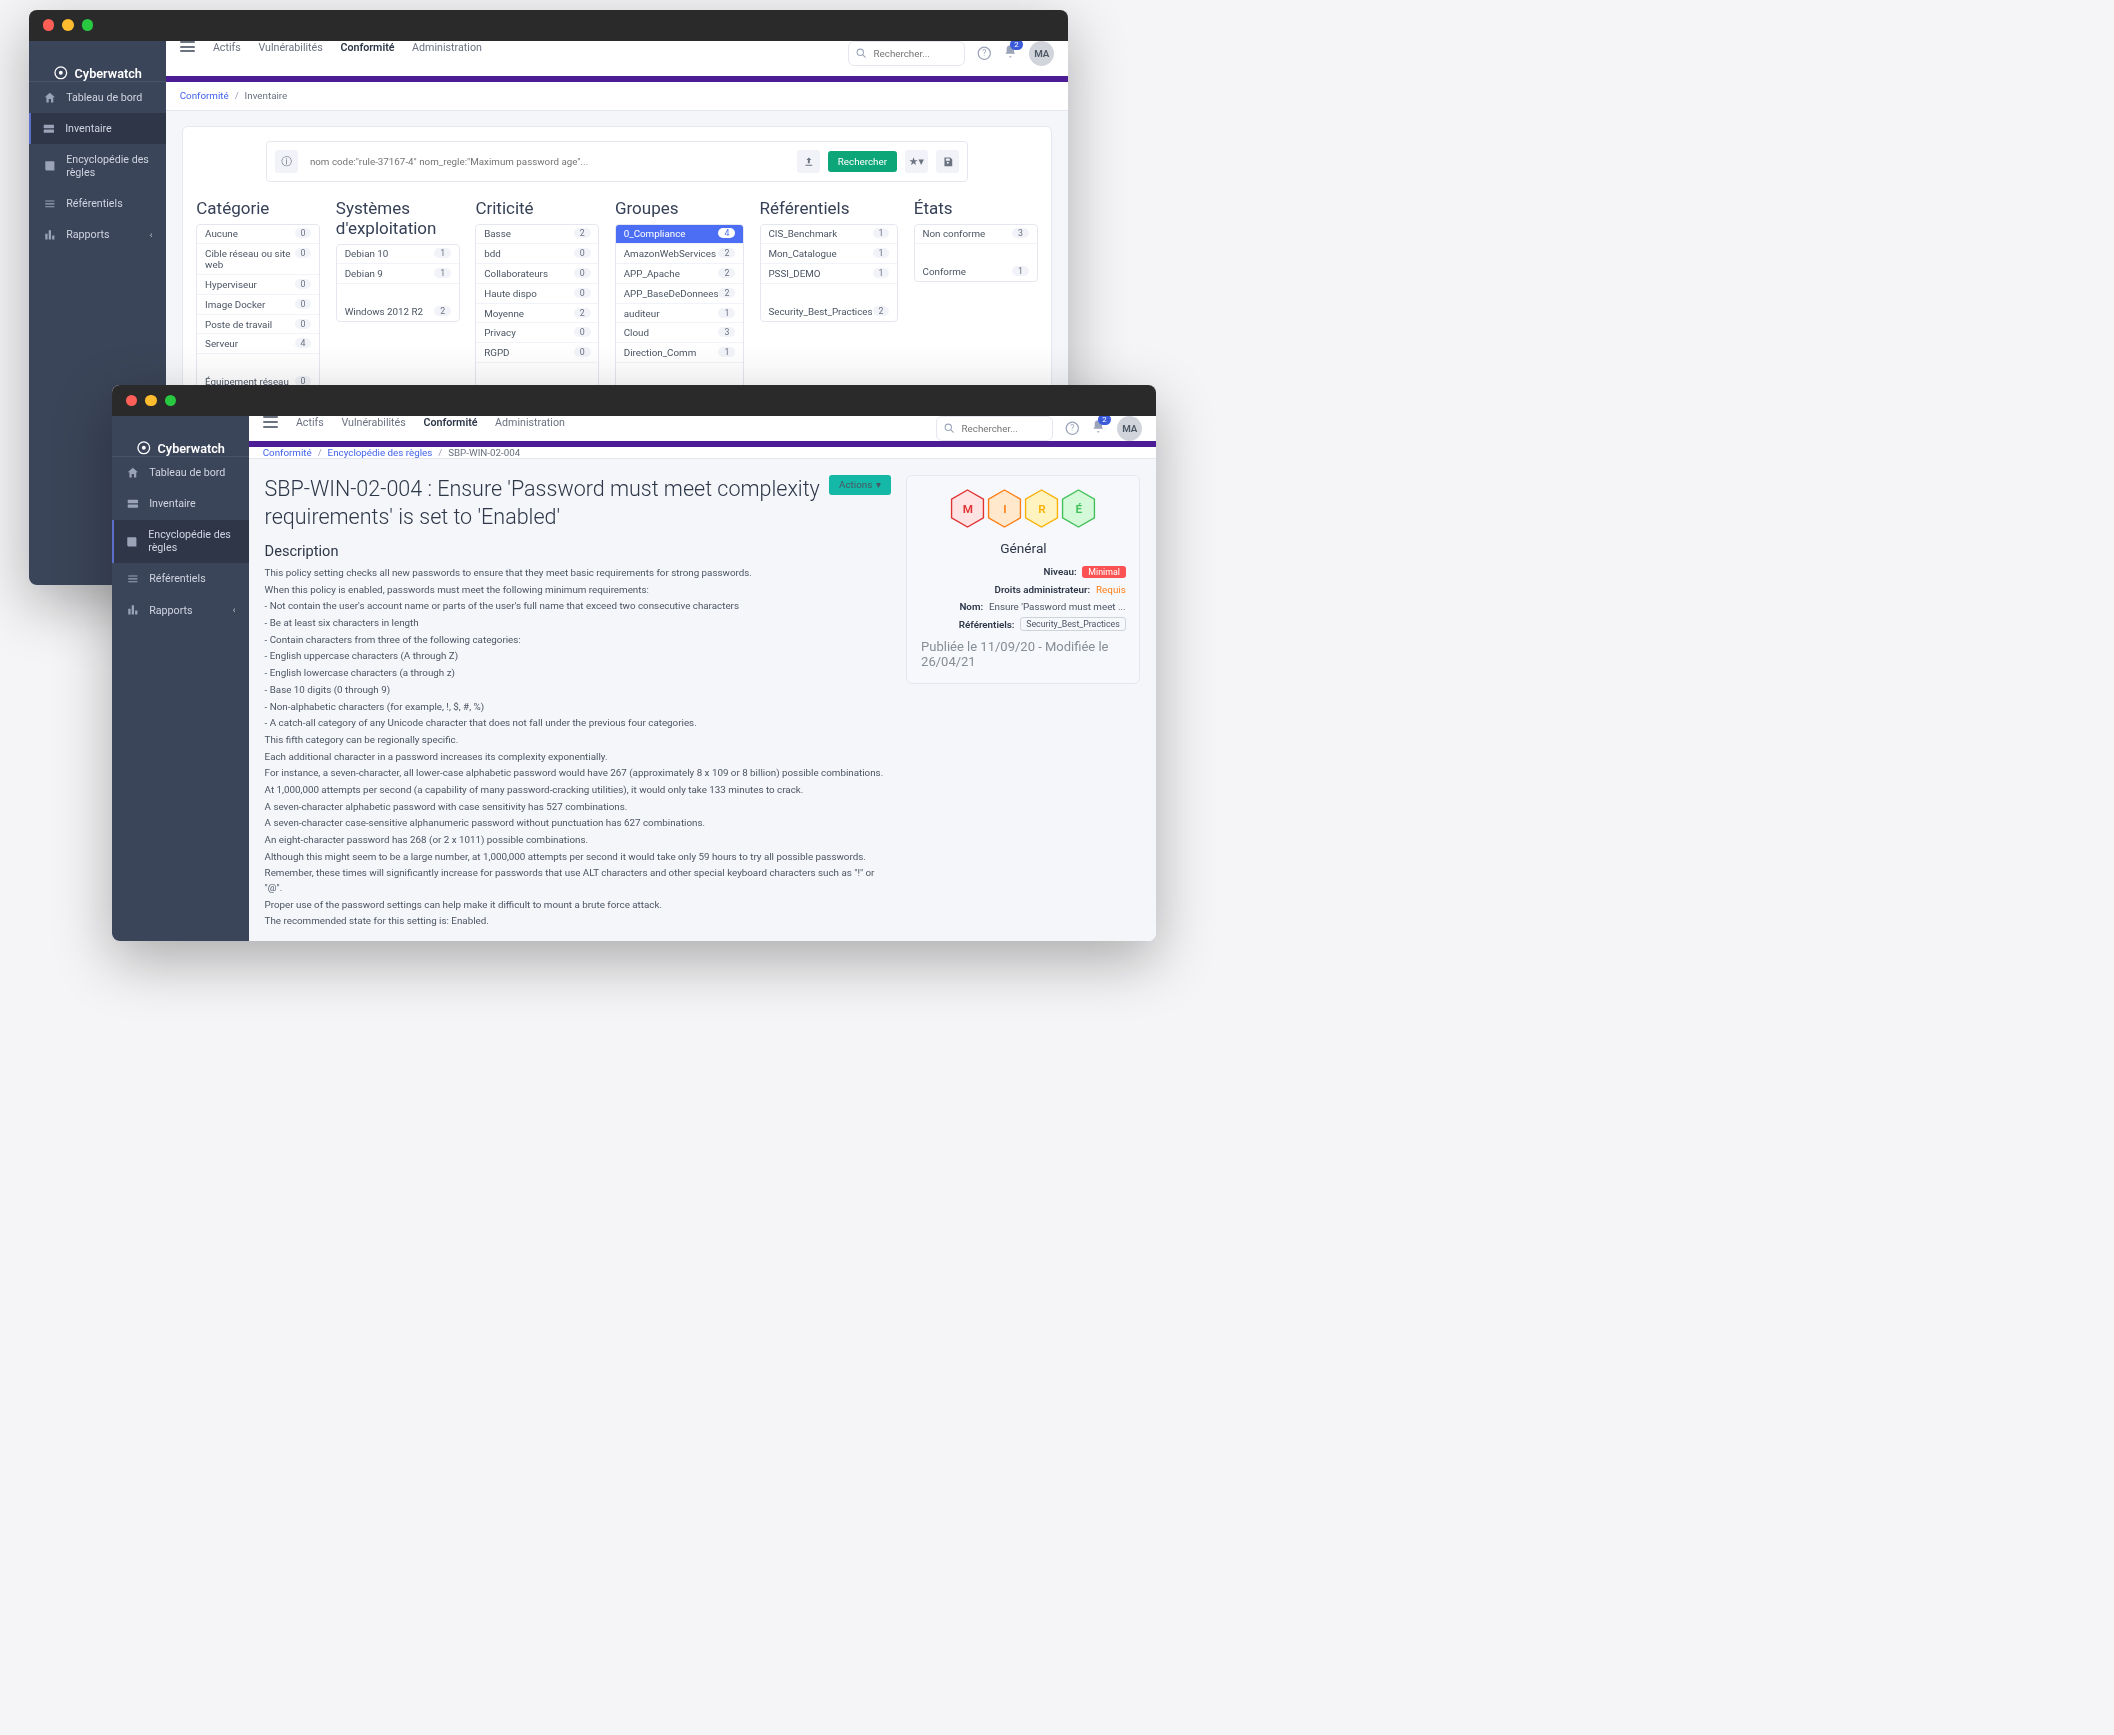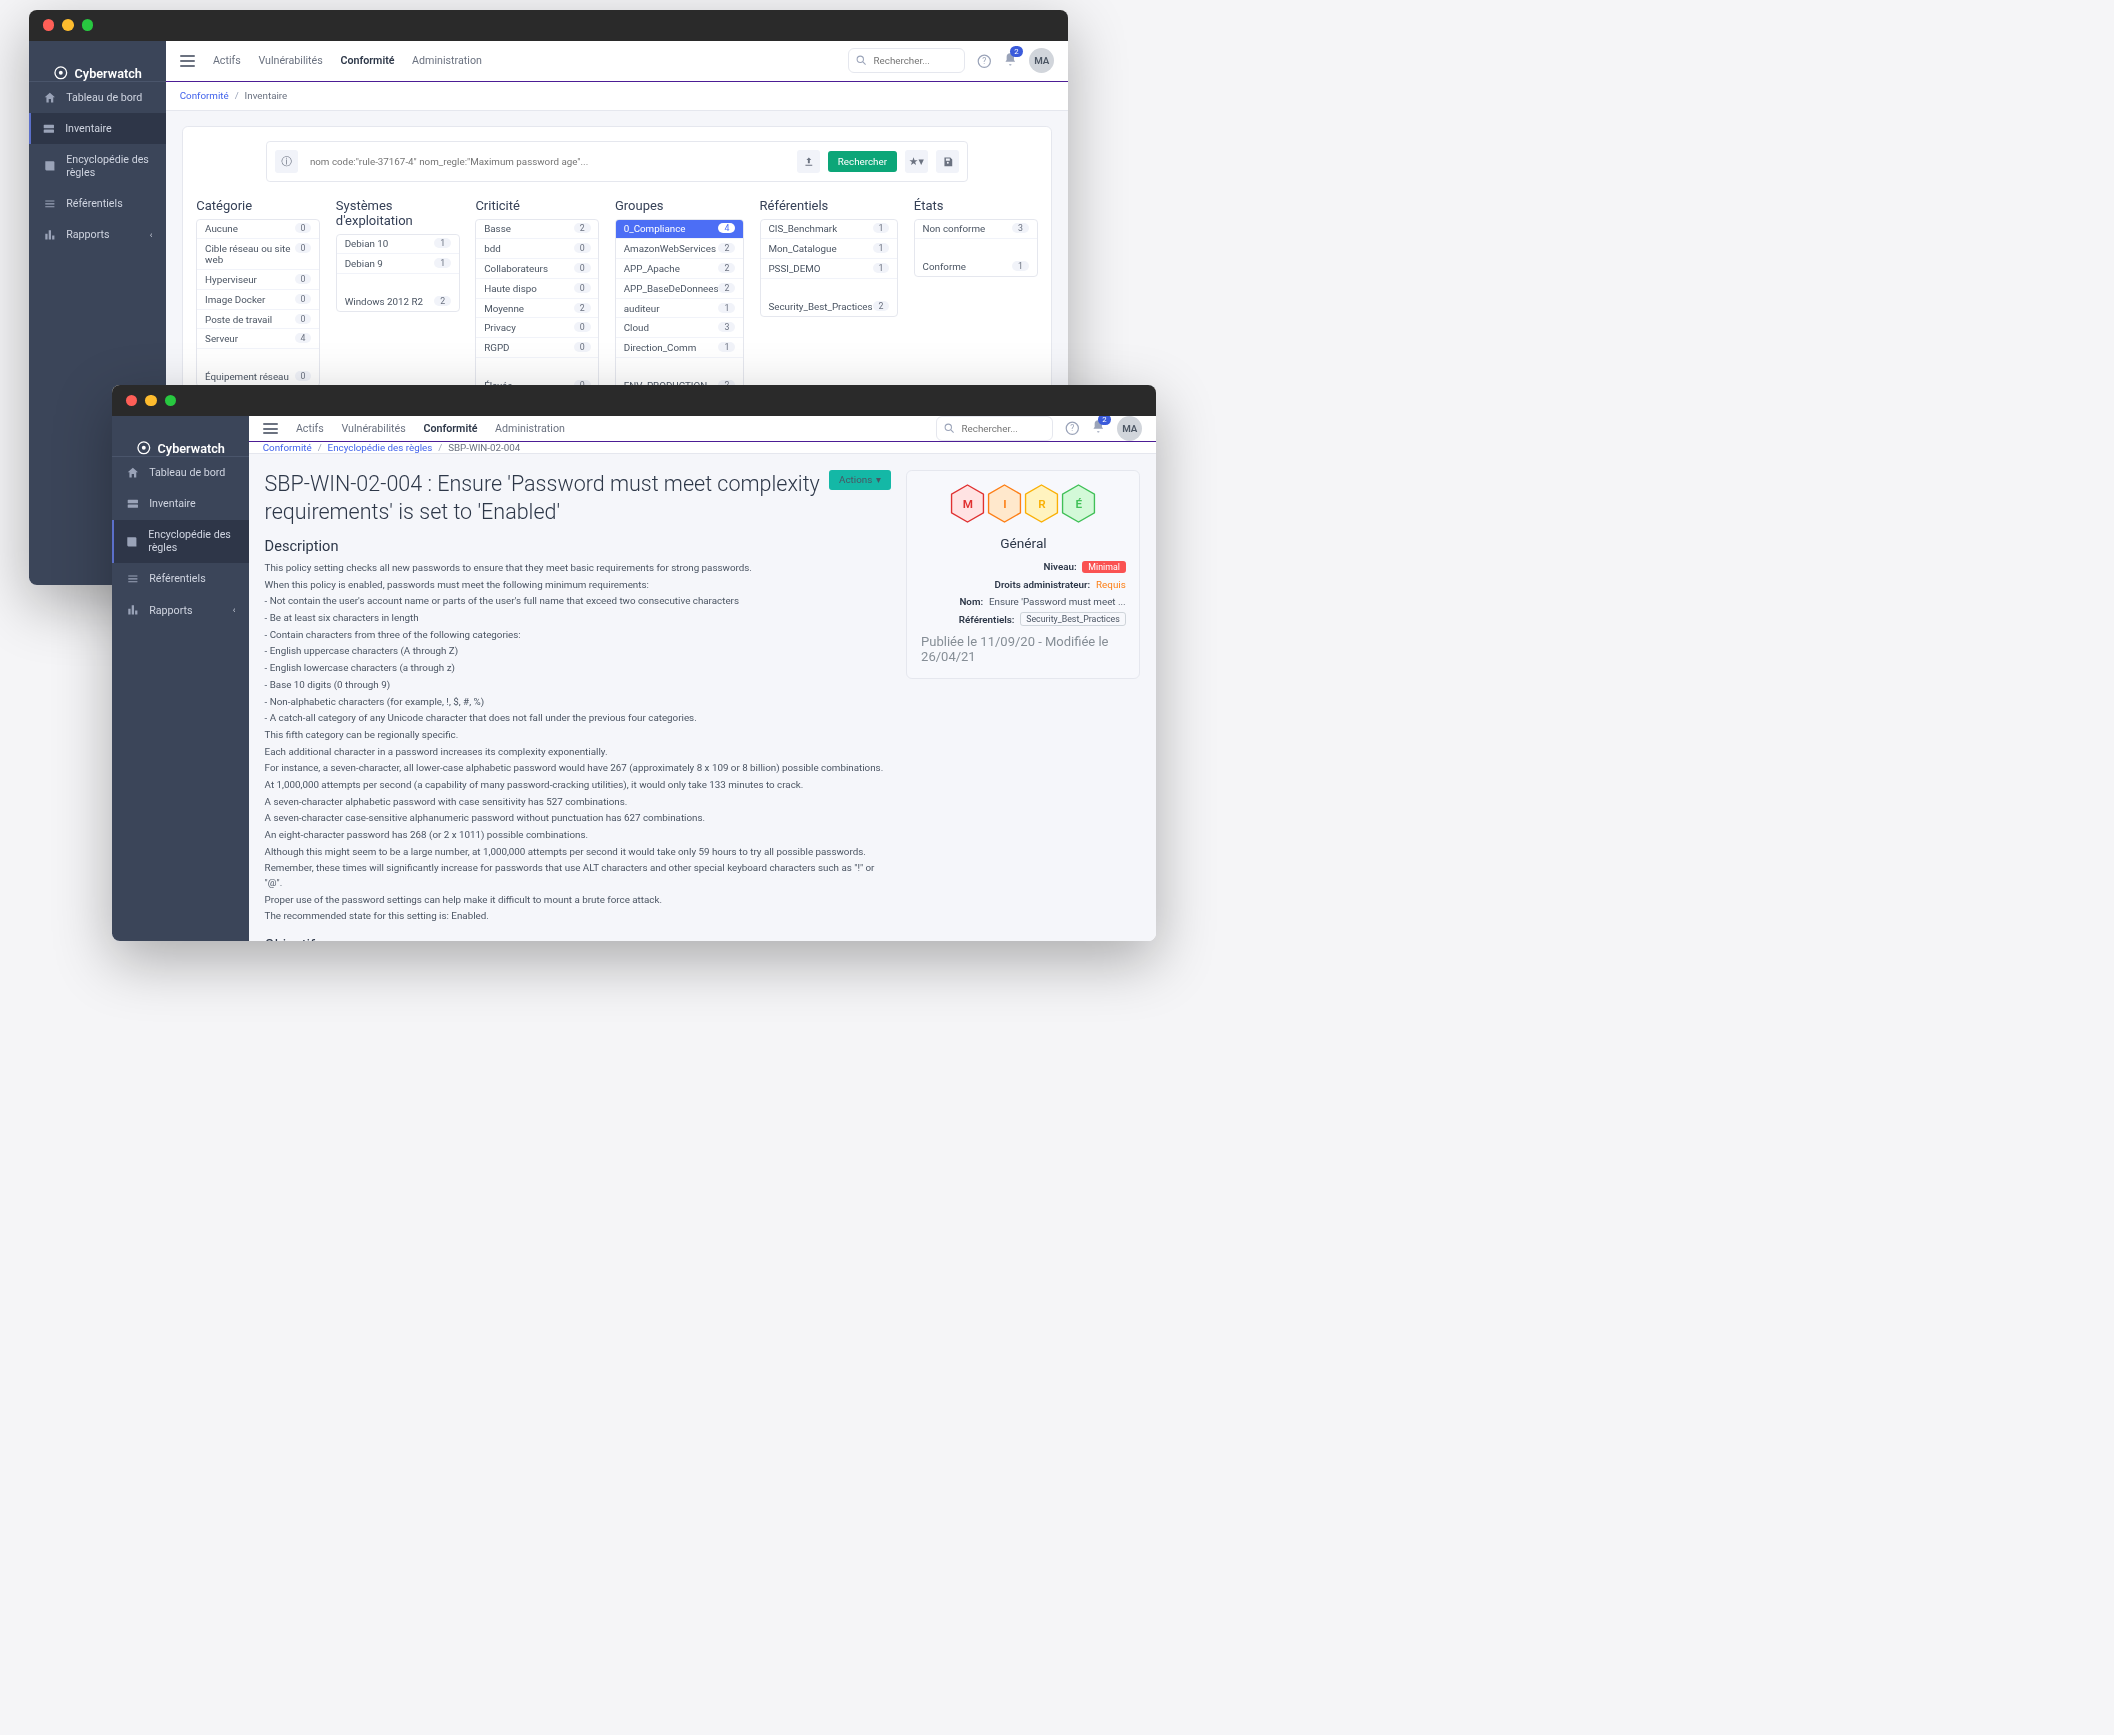--- a/index.html
+++ b/index.html
@@ -15,21 +15,21 @@
 
 .app { display: flex; height: calc(100% - 31px); background: #f5f6fa; }
 .sidebar { width: 137px; background: #3b4559; color: #cfd4e0; display: flex; flex-direction: column; font-size: 10.7px; }
 .sb-logo { height: 41px; display: flex; align-items: flex-end; justify-content: center; gap: 5.9px; color: #fff; font-weight: 600; font-size: 12.7px; border-bottom: 1px solid #4a556b; }
 .sb-item { display: flex; align-items: center; gap: 9.8px; padding: 8.8px 13.7px; cursor: pointer; }
 .sb-item.active { background: #2e3648; border-left: 2.9px solid #5b6fc9; padding-left: 10.7px; }
 .sb-item svg, .sb-icon { width: 13.7px; height: 13.7px; fill: #9aa3b8; flex-shrink: 0; }
 .sb-chev { margin-left: auto; font-size: 8.8px; }
 
 .main { flex: 1; display: flex; flex-direction: column; overflow: hidden; }
-.topbar { height: 41px; background: #fff; border-bottom: 1px solid #4c1d95; display: flex; align-items: center; padding: 0 13.7px; gap: 17.6px; }
+.topbar { height: 41px; background: #fff; border-bottom: 6px solid #4c1d95; display: flex; align-items: flex-start; padding: 0 13.7px; gap: 17.6px; }
 .menu-icon { width: 15.6px; height: 11.7px; display: flex; flex-direction: column; justify-content: space-between; cursor: pointer; }
 .menu-icon span { height: 2px; background: #6b7280; border-radius: 1px; }
 .nav-item { font-size: 10.7px; color: #6b7280; cursor: pointer; }
 .nav-item.active { color: #2d3748; font-weight: 600; }
 .topbar-right { margin-left: auto; display: flex; align-items: center; gap: 11.7px; }
 .search-box { display: flex; align-items: center; border: 1px solid #e5e7ee; border-radius: 6px; height: 25px; width: 117px; }
 .search-box svg { width: 12.7px; height: 12.7px; margin: 0 5.9px; fill: #9aa3b8; }
 .search-box input { border: none; outline: none; font-size: 9.8px; width: 78px; color: #9aa3b8; }
 .top-icon { width: 14.6px; height: 14.6px; fill: #9aa3b8; cursor: pointer; position: relative; }
 .bell-wrap { position: relative; }
@@ -46,21 +46,21 @@
 .filter-bar { background: #fff; border: 1px solid #e5e7ee; border-radius: 3.9px; padding: 7.8px; display: flex; align-items: center; gap: 7.8px; margin-bottom: 11.7px; }
 .info-btn { width: 23.4px; height: 23.4px; background: #f1f3f9; border-radius: 2.9px; display: flex; align-items: center; justify-content: center; font-size: 10.7px; color: #6b7280; cursor: pointer; }
 .filter-input { flex: 1; border: none; outline: none; font-size: 9.8px; color: #9aa3b8; padding: 3.9px; }
 .btn { border: none; border-radius: 2.9px; padding: 4.9px 9.8px; font-size: 9.8px; cursor: pointer; display: inline-flex; align-items: center; gap: 3.9px; }
 .btn-light { background: #14b8a6; color: #4b5563; }
 .btn-green { background: #0ca678; color: #fff; }
 .btn-blue { background: #4c6ef5; color: #fff; }
 
 .filter-grid { display: flex; gap: 15.6px; margin-bottom: 15.6px; }
 .filter-col { flex: 1; }
-.filter-col h4 { font-size: 13px; color: #364157; font-weight: 400; margin-bottom: 5.9px; }
+.filter-col h4 { font-size: 17px; color: #364157; font-weight: 400; margin-bottom: 5.9px; }
 .filter-list { background: #fff; border: 1px solid #e5e7ee; border-radius: 3.9px; overflow: hidden; }
 .filter-row { display: flex; justify-content: space-between; align-items: flex-start; padding: 3.9px 7.8px; font-size: 9.8px; color: #4b5563; border-bottom: 1px solid #f1f3f9; cursor: pointer; }
 .filter-row:last-child { border-bottom: none; margin-top: 18px; }
 .filter-row.selected { background: #4c6ef5; color: #fff; }
 .filter-count { background: #f1f3f9; color: #6b7280; border-radius: 7.8px; padding: 0 5.9px; font-size: 8.8px; }
 .filter-row.selected .filter-count { background: #fff; color: #4c6ef5; }
 
 .action-bar { display: flex; justify-content: flex-end; gap: 7.8px; }
 
 .detail-content { display: flex; gap: 15.6px; padding: 15.6px; }

